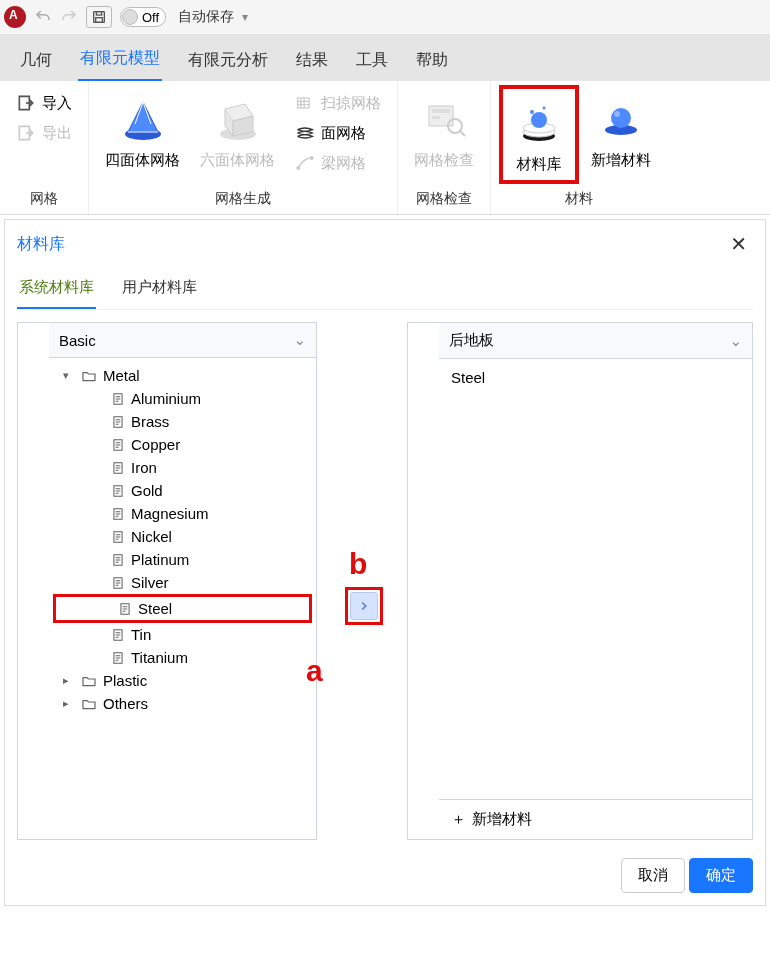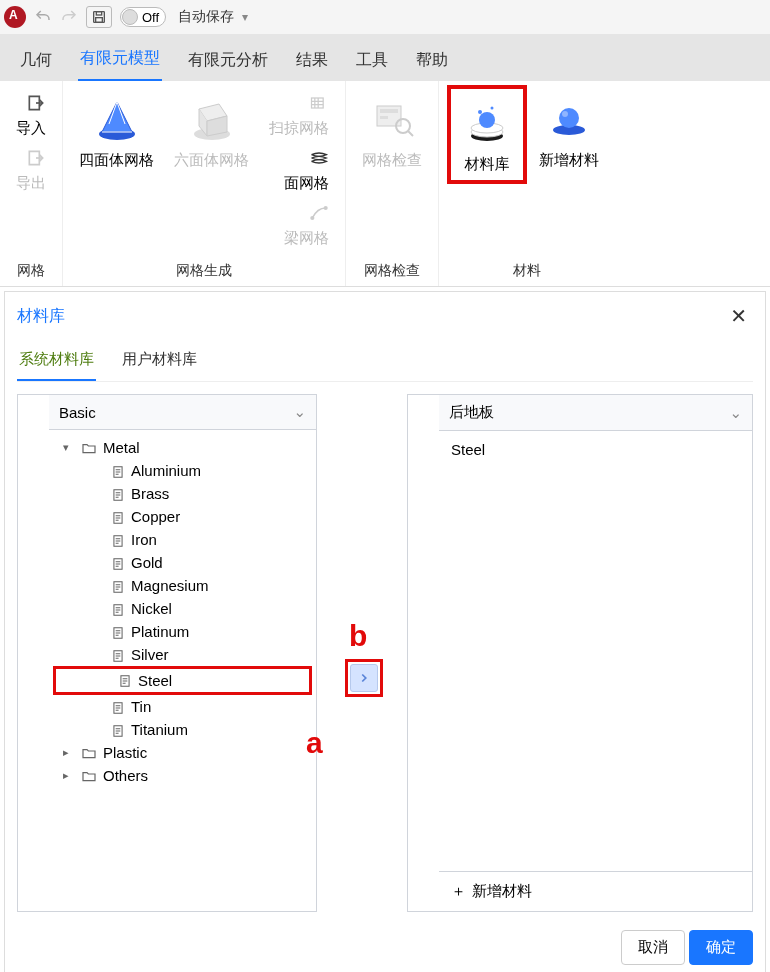--- a/index.html
+++ b/index.html
@@ -21,21 +21,21 @@
     .menu-bar { display: flex; gap: 24px; padding: 10px 18px 0; background: #e5e5e5; font-size: 16px; align-items: flex-end; }
     .menu-item { padding: 4px 2px 10px; cursor: pointer; color: #333; }
     .menu-item.active { color: #1976ff; border-bottom: 2px solid #1976ff; }
     
     
     .ribbon { display: flex; background: #fff; border-bottom: 1px solid #ddd; }
     .rsec { border-right: 1px solid #eee; padding: 4px 8px 4px; display: flex; flex-direction: column; align-items: center; }
     .rsec-body { display: flex; gap: 4px; align-items: flex-start; flex: 1; }
     .rsec-label { font-size: 14px; color: #333; padding: 6px 0 2px; }
     .rbtn-col { display: flex; flex-direction: column; gap: 6px; padding: 6px 4px; }
-    .rbtn-sm { display: flex; align-items: flex-end; gap: 6px; font-size: 15px; cursor: pointer; padding: 2px 4px; flex-direction: column; }
+    .rbtn-sm { display: flex; align-items: center; gap: 6px; font-size: 15px; cursor: pointer; padding: 2px 4px; }
     .rbtn-sm.dis { color: #bbb; }
     .rbtn-sm .ic { width: 20px; height: 20px; display: inline-flex; align-items: center; justify-content: center; }
     .rbtn-lg { display: flex; flex-direction: column; align-items: center; gap: 4px; padding: 6px 8px; cursor: pointer; }
     .rbtn-lg .icon-box { width: 56px; height: 56px; display: flex; align-items: center; justify-content: center; }
     .rbtn-lg .lbl { font-size: 15px; }
     .rbtn-lg.dis { color: #bbb; }
     .hilite { border: 4px solid #e20a0a; }
     
     
     .dialog { border: 1px solid #ddd; margin: 4px; padding: 12px; }
@@ -48,21 +48,21 @@
     .dlg-tab.active { color: #4d7c0f; border-bottom: 2px solid #1976ff; font-weight: 500; }
     
     .dlg-body { display: flex; gap: 10px; position: relative; }
     .panel { border: 1px solid #d0d4db; flex: 1; padding-left: 31px; }
     .panel-left { width: 300px; flex: 0 0 300px; }
     .panel-select { display: flex; justify-content: space-between; align-items: center; padding: 8px 10px; border-bottom: 1px solid #d0d4db; background: #f8f9fb; cursor: pointer; font-size: 15px; }
     .chev-d { color: #888; }
     .tree { padding: 6px 4px; max-height: 490px; overflow: auto; font-size: 15px; }
     .tree-row { display: flex; align-items: center; gap: 6px; padding: 3px 4px; cursor: pointer; }
     .tree-row.l1 { padding-left: 10px; }
-    .tree-row.l2 { padding-left: 58px; align-items: flex-end; }
+    .tree-row.l2 { padding-left: 58px; }
     .tree-toggle { width: 12px; font-size: 11px; color: #666; }
     .folder-ic { display: inline-flex; }
     .file-ic { display: inline-flex; }
     .steel-hl { border: 3px solid #e20a0a; padding-left: 62px; }
     
     .arrow-mid { position: absolute; left: 328px; top: 265px; }
     .arrow-btn { width: 28px; height: 28px; background: #d5e3ff; border: 1px solid #b6c9ed; display: flex; align-items: center; justify-content: center; border-radius: 3px; cursor: pointer; }
     .arrow-btn-hl { border: 3px solid #e20a0a; padding: 2px; }
     
     .annot { position: absolute; font-size: 30px; font-weight: bold; color: #e20a0a; font-family: Arial; }

